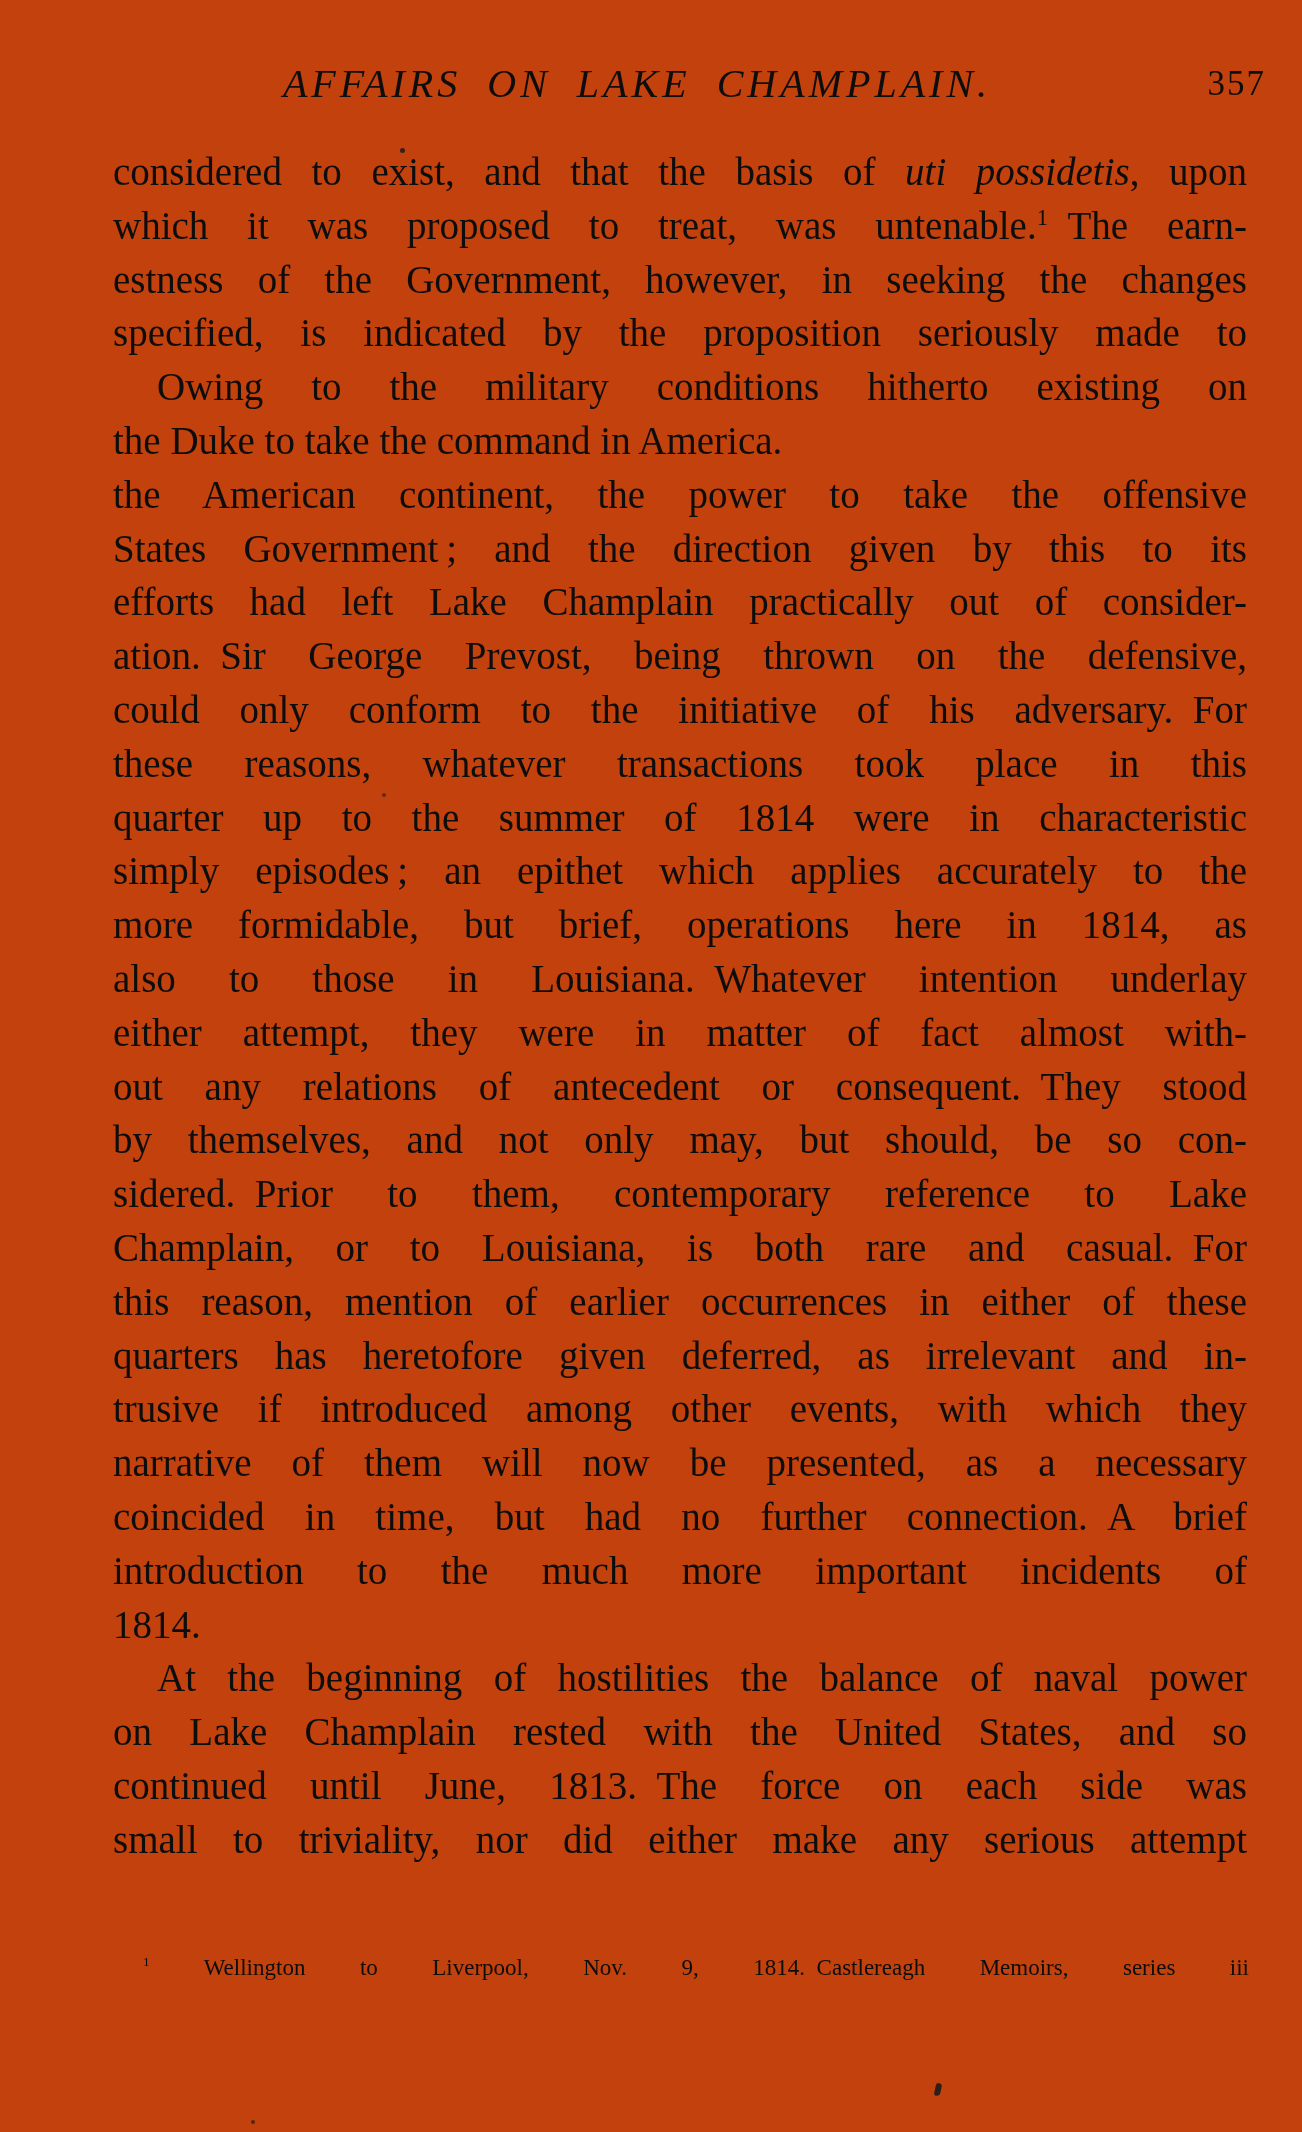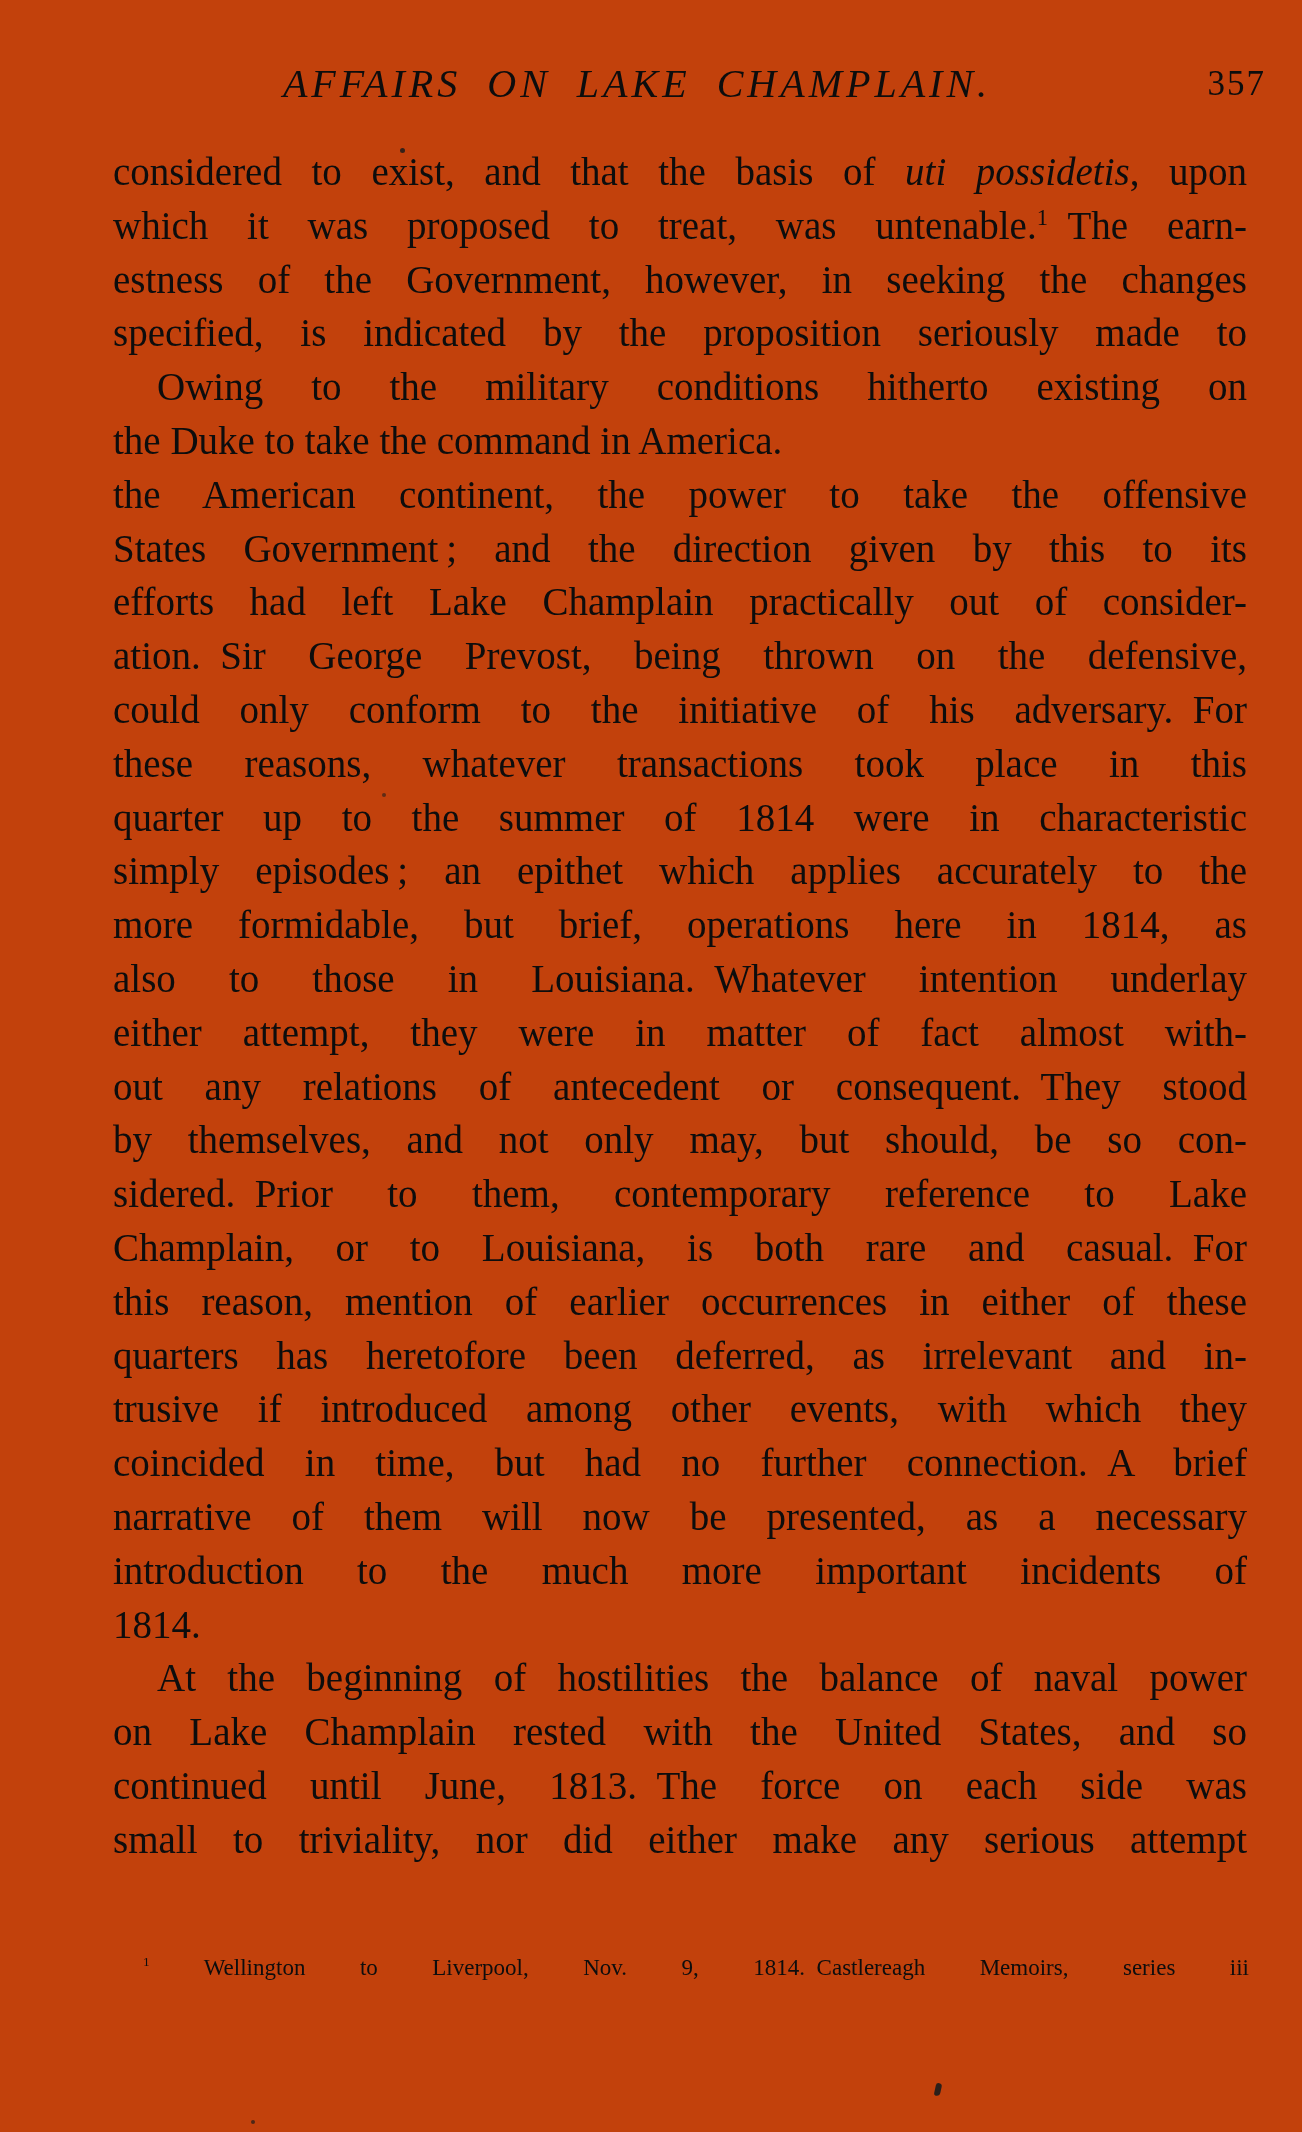--- a/index.html
+++ b/index.html
@@ -80,24 +80,24 @@
       <div class="line"><span>quarter up to the summer of 1814 were in characteristic</span></div>
       <div class="line"><span>simply episodes ; an epithet which applies accurately to the</span></div>
       <div class="line"><span>more formidable, but brief, operations here in 1814, as</span></div>
       <div class="line"><span>also to those in Louisiana. Whatever intention underlay</span></div>
       <div class="line"><span>either attempt, they were in matter of fact almost with-</span></div>
       <div class="line"><span>out any relations of antecedent or consequent. They stood</span></div>
       <div class="line"><span>by themselves, and not only may, but should, be so con-</span></div>
       <div class="line"><span>sidered. Prior to them, contemporary reference to Lake</span></div>
       <div class="line"><span>Champlain, or to Louisiana, is both rare and casual. For</span></div>
       <div class="line"><span>this reason, mention of earlier occurrences in either of these</span></div>
-      <div class="line"><span>quarters has heretofore been deferred, as irrelevant and in-</span></div>
+      <div class="line"><span>quarters has heretofore given deferred, as irrelevant and in-</span></div>
       <div class="line"><span>trusive if introduced among other events, with which they</span></div>
+      <div class="line"><span>narrative of them will now be presented, as a necessary</span></div>
       <div class="line"><span>coincided in time, but had no further connection. A brief</span></div>
-      <div class="line"><span>narrative of them will now be presented, as a necessary</span></div>
       <div class="line"><span>introduction to the much more important incidents of</span></div>
       <div class="line last"><span>1814.</span></div>
       <div class="line indent"><span>At the beginning of hostilities the balance of naval power</span></div>
       <div class="line"><span>on Lake Champlain rested with the United States, and so</span></div>
       <div class="line"><span>continued until June, 1813. The force on each side was</span></div>
       <div class="line"><span>small to triviality, nor did either make any serious attempt</span></div>
     </div>
 
   <div class="footnote" id="footnote">
       <div class="line fn-indent"><sup>1</sup><span> Wellington to Liverpool, Nov. 9, 1814. Castlereagh Memoirs, series iii</span></div>

